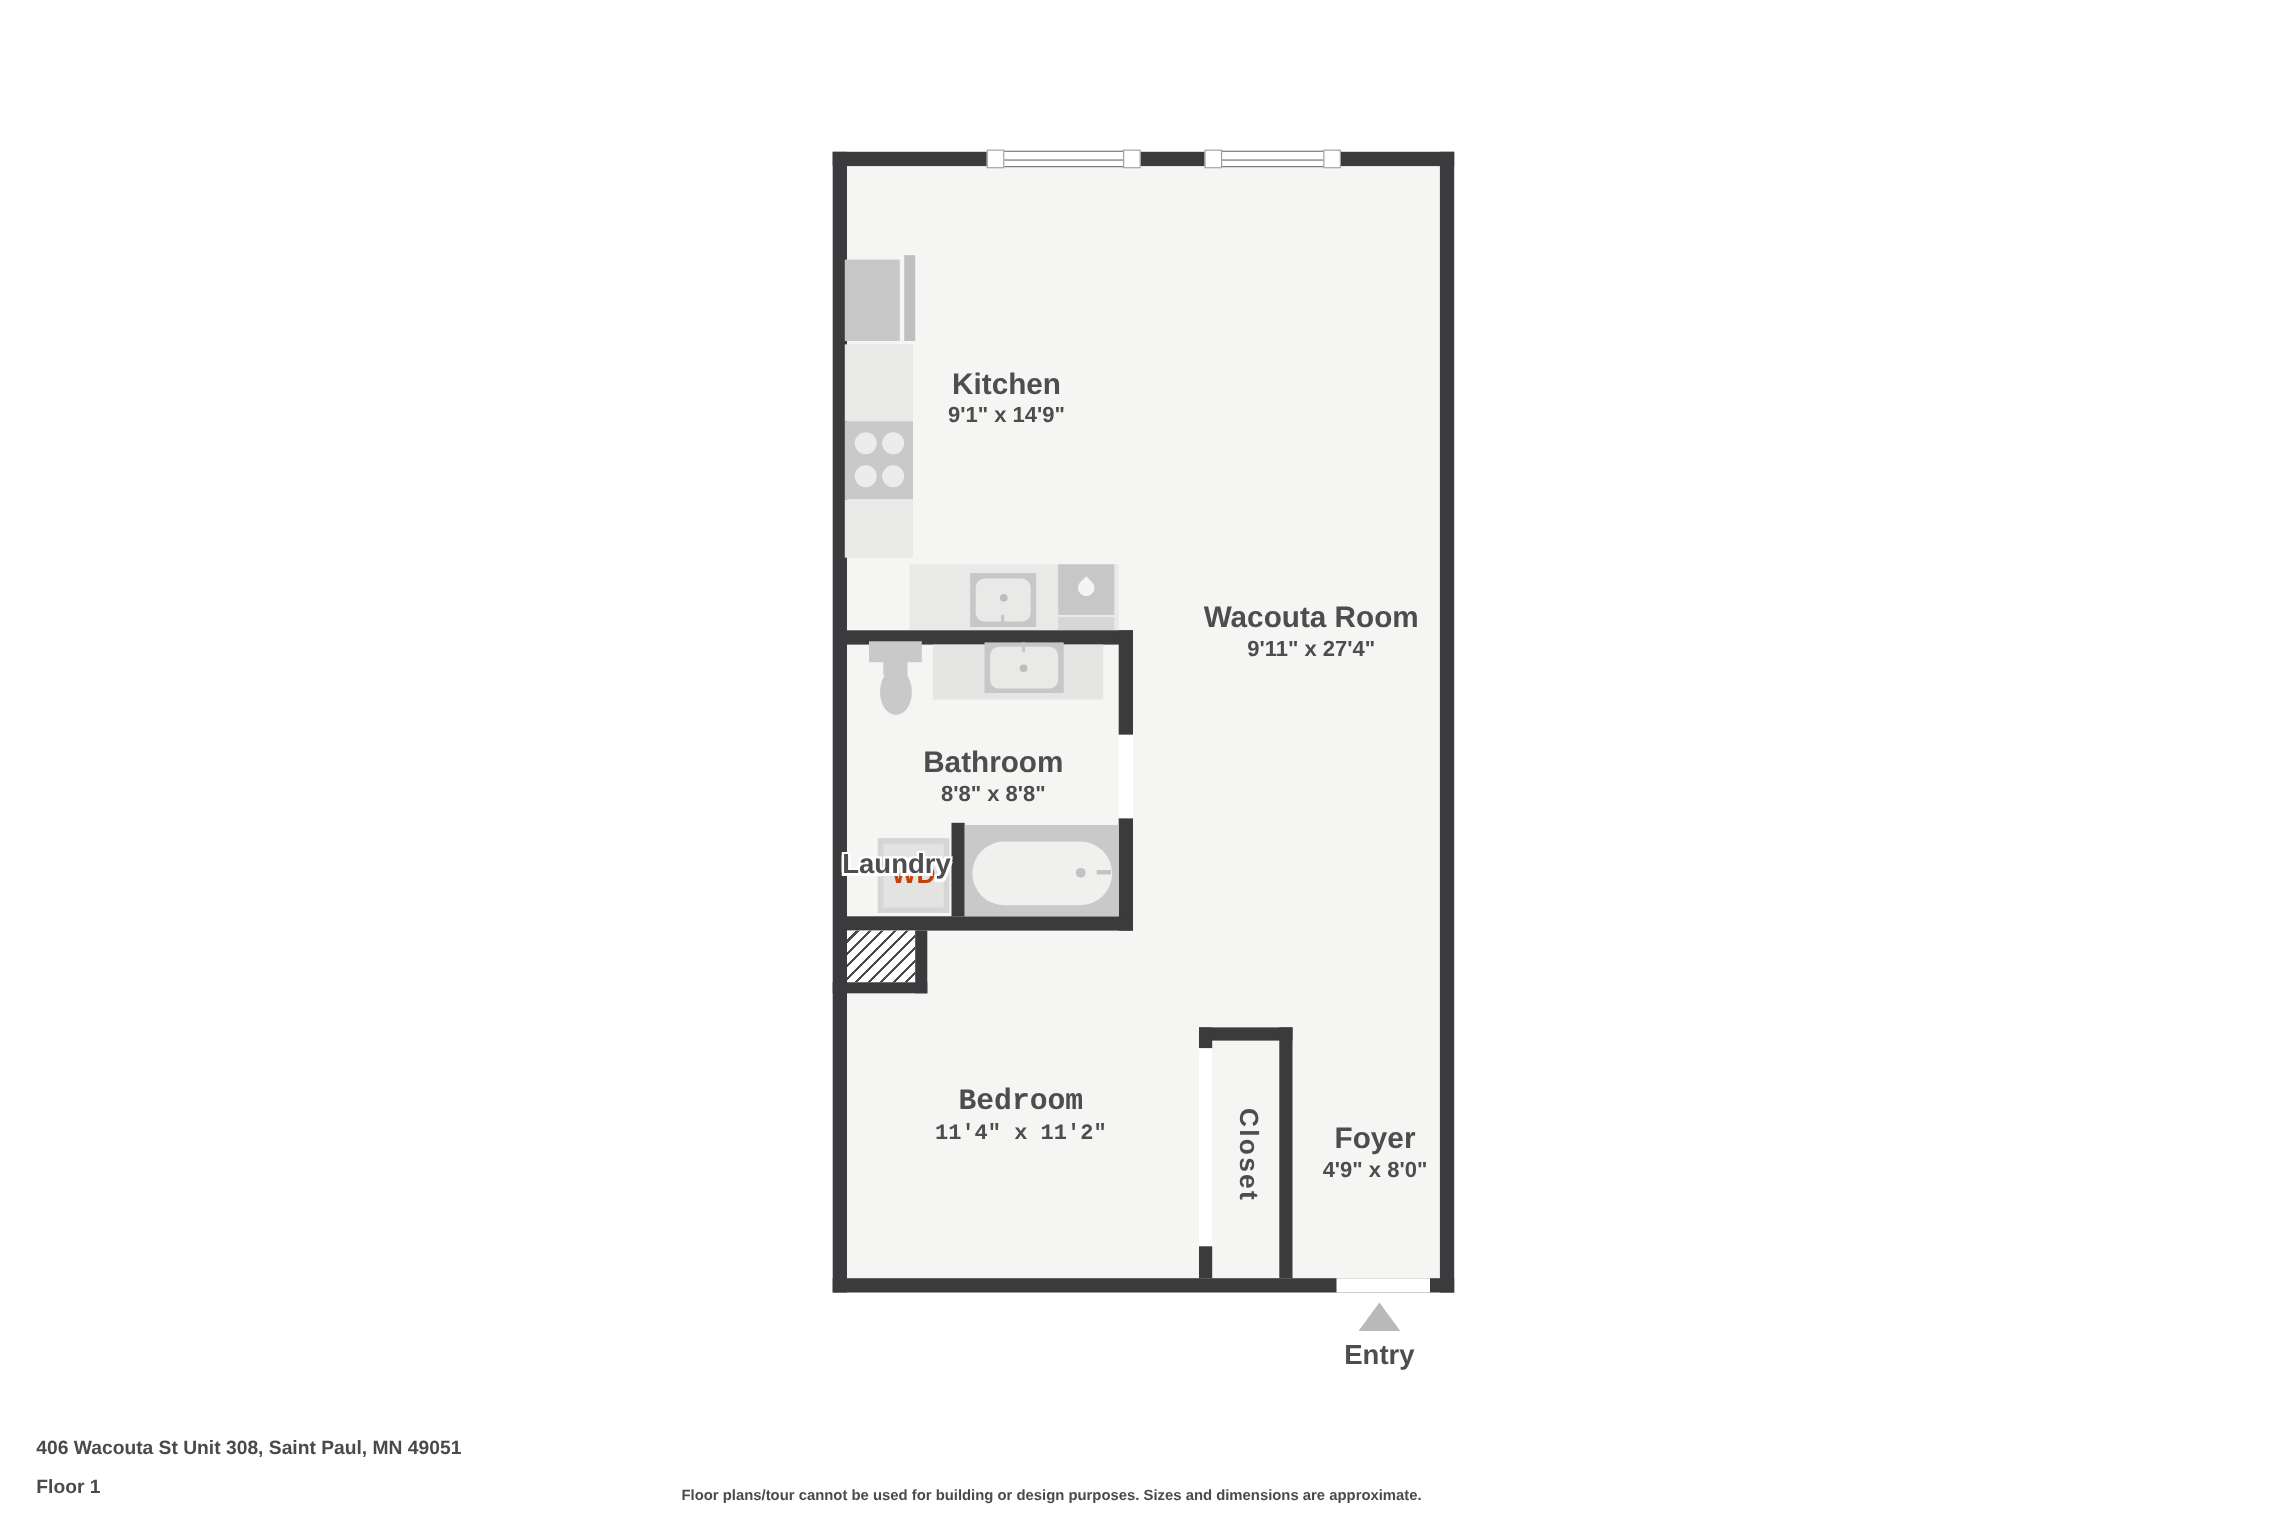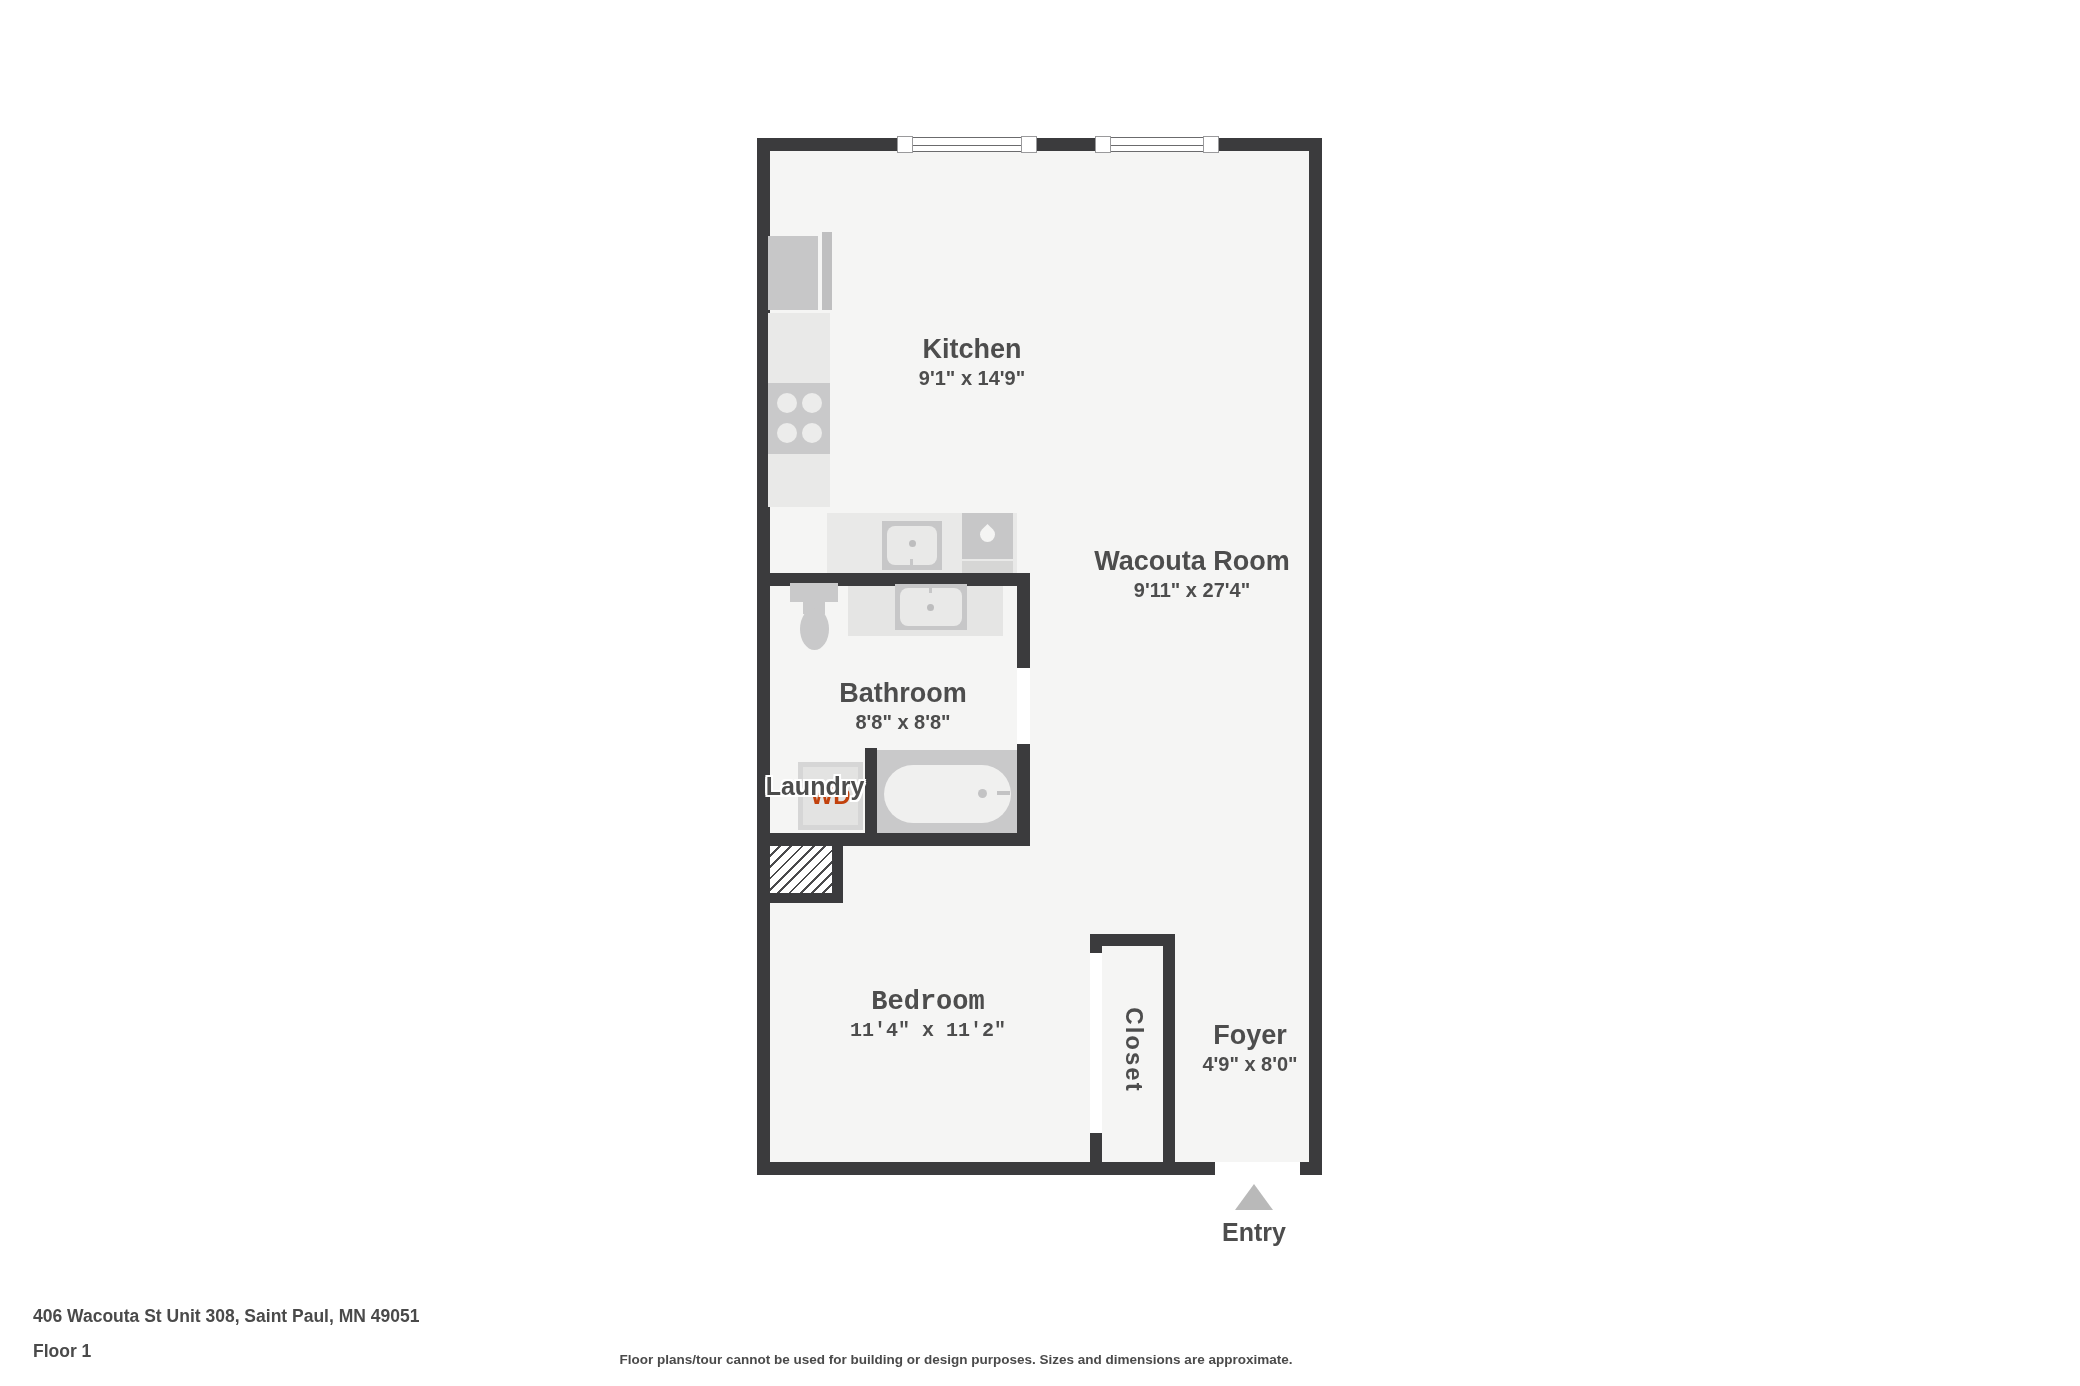--- a/index.html
+++ b/index.html
@@ -145,21 +145,21 @@
   <div class="wall" style="left:757px;top:893px;width:86px;height:10px;"></div>
 
   <div class="wall" style="left:1090px;top:934px;width:85px;height:12px;"></div>
   <div class="wall" style="left:1090px;top:934px;width:12px;height:19px;"></div>
   <div class="opening" style="left:1090px;top:953px;width:12px;height:180px;"></div>
   <div class="wall" style="left:1090px;top:1133px;width:12px;height:29px;"></div>
   <div class="wall" style="left:1163px;top:934px;width:12px;height:228px;"></div>
 
   <div class="opening" style="left:1215px;top:1162px;width:85px;height:13px;"></div>
 
-  <div class="room-label" style="left:972px;top:362px;">
+  <div class="room-label" style="left:915px;top:362px;">
     <div class="room-name">Kitchen</div>
     <div class="room-dims">9'1" x 14'9"</div>
   </div>
 
   <div class="room-label" style="left:1192px;top:574px;">
     <div class="room-name">Wacouta Room</div>
     <div class="room-dims">9'11" x 27'4"</div>
   </div>
 
   <div class="room-label" style="left:903px;top:706px;">

